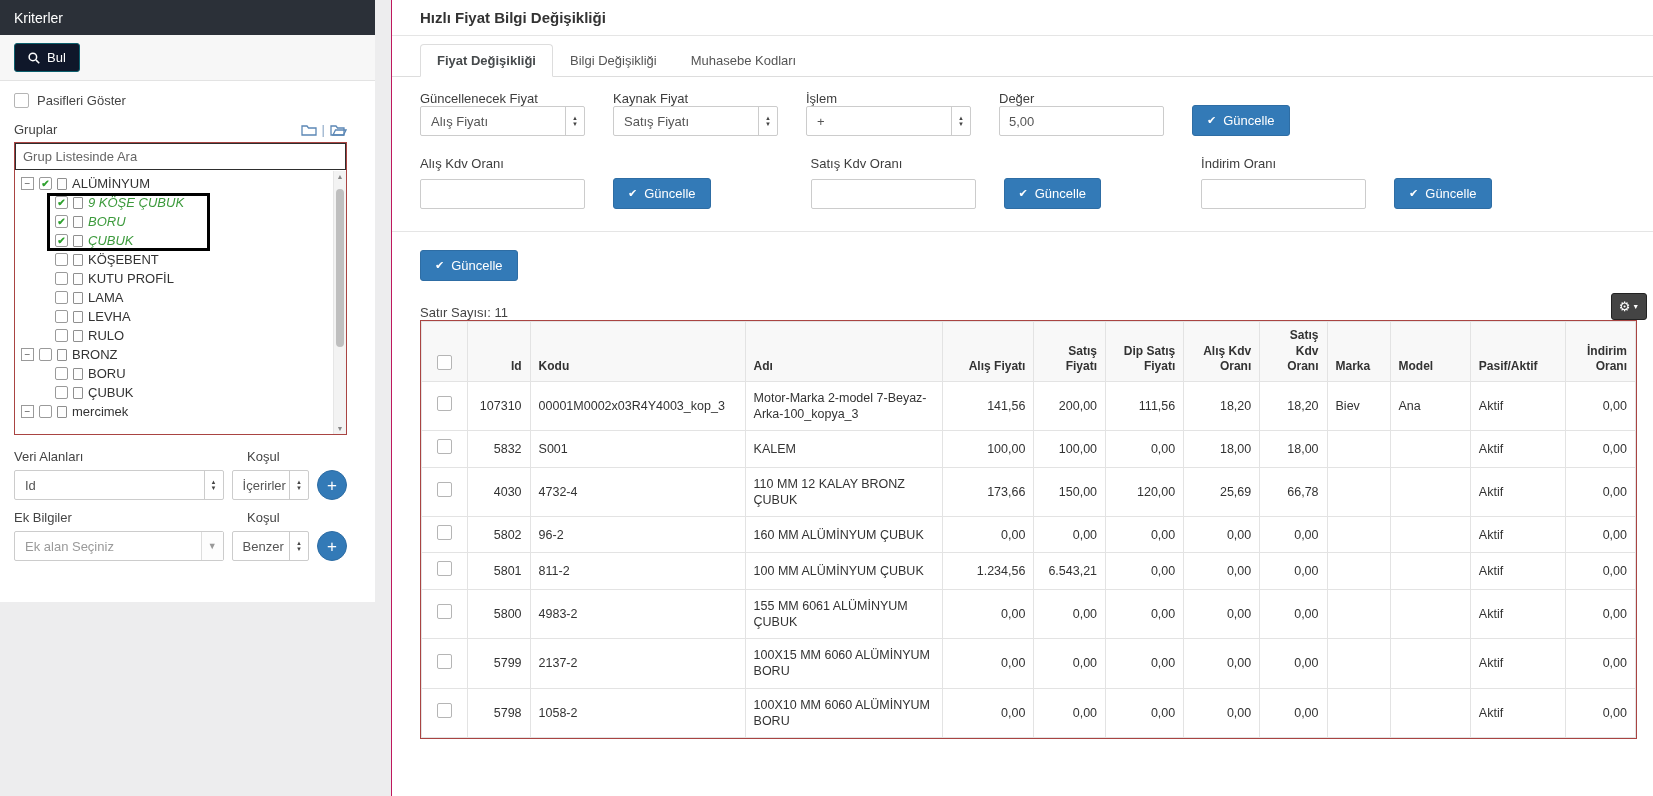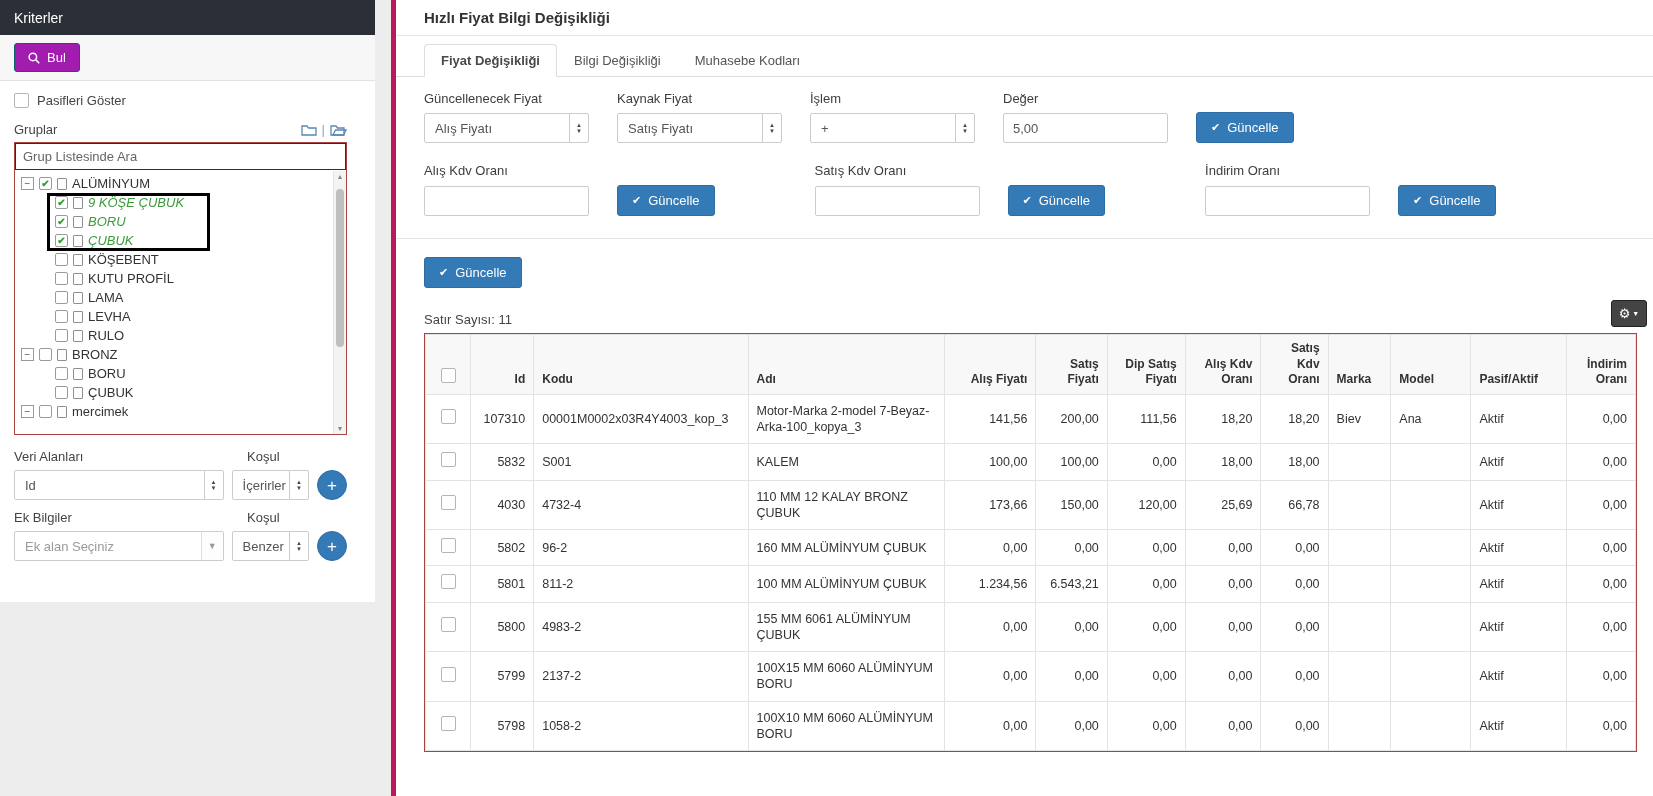--- a/index.html
+++ b/index.html
@@ -3,21 +3,21 @@
 <meta charset="utf-8">
 <style>
   * { margin:0; padding:0; box-sizing:border-box; }
   body { font-family:"Liberation Sans", sans-serif; background:#ededee; overflow:hidden; }
   .page { width:1653px; height:796px; display:flex; background:#ededee; }
 
   
   .sidebar { width:375px; flex:none; background:#fff; height:602px; }
   .sb-header { height:35px; background:#2b3038; color:#fff; display:flex; align-items:center; padding-left:14px; font-size:14px; }
   .sb-toolbar { background:#f7f7f7; border-bottom:1px solid #e3e3e3; padding:8px 14px; }
-  .btn-find { display:inline-flex; align-items:center; gap:7px; background:#a21caf; border:1px solid #0b5f6d; color:#fff; font-size:13px; padding:6px 13px; border-radius:3px; cursor:pointer; font-family:inherit; }
+  .btn-find { display:inline-flex; align-items:center; gap:7px; background:#0f172a; border:1px solid #0b5f6d; color:#fff; font-size:13px; padding:6px 13px; border-radius:3px; cursor:pointer; font-family:inherit; }
   .sb-body { padding:12px 28px 0 14px; }
   .chk-row { display:flex; align-items:center; gap:8px; font-size:13px; color:#444; margin-bottom:14px; cursor:pointer; }
   .cbox { width:15px; height:15px; border:1px solid #b5b5b5; background:#fff; border-radius:2px; display:inline-block; flex:none; }
   .groups-head { display:flex; justify-content:space-between; align-items:center; font-size:13px; color:#444; margin-bottom:5px; }
   .folder-icons { display:flex; align-items:center; gap:5px; color:#9ab0c4; }
   .tree-box { position:relative; border:1px solid #a94442; height:293px; overflow:hidden; background:#fff; }
   .tree-search { width:100%; height:27px; border:none; border-bottom:1px solid #2e2e2e; outline:1px solid #2e2e2e; outline-offset:-1px; padding:0 8px; font-size:13px; font-family:inherit; color:#444; }
   .tree-search::placeholder { color:#666; }
   .tree { padding:4px 4px 0 4px; }
   .tree-row { display:flex; align-items:center; gap:5px; height:19px; padding-left:2px; font-size:13px; cursor:pointer; }
@@ -40,42 +40,42 @@
   .sel .txt { padding-left:10px; white-space:nowrap; overflow:hidden; }
   .sel .stepper { width:19px; align-self:stretch; border-left:1px solid #ccc; display:flex; flex-direction:column; align-items:center; justify-content:center; font-size:6px; line-height:6px; color:#444; flex:none; }
   .sel .chev { width:22px; align-self:stretch; border-left:1px solid #ddd; display:flex; align-items:center; justify-content:center; font-size:9px; color:#999; flex:none; background:#fdfdfd; }
   .sel.w-main { width:225px; }
   .sel.w-small { width:83px; }
   .sel .txt.ph { color:#9a9a9a; }
   .plus-btn { width:30px; height:30px; border-radius:50%; background:#337ab7; border:1px solid #2e6da4; color:#fff; font-size:17px; line-height:1; display:flex; align-items:center; justify-content:center; cursor:pointer; flex:none; font-family:inherit; }
 
   
   .gap { width:16px; flex:none; }
-  .main { flex:1; background:#fff; height:796px; overflow:hidden; border-left:5px solid #be185d; }
+  .main { flex:1; background:#fff; height:796px; overflow:hidden; border-left:1px solid #be185d; }
   .main-header { padding:9px 16px 9px 28px; border-bottom:1px solid #e5e5e5; }
   .main-header h1 { font-size:15px; font-weight:bold; color:#333; }
   .tabs { display:flex; padding:8px 0 0 28px; border-bottom:1px solid #ddd; }
   .tab { padding:8px 16px; font-size:13px; color:#555; cursor:pointer; margin-bottom:-1px; border:1px solid transparent; }
   .tab.active { background:#fff; border-color:#ddd #ddd #fff #ddd; border-radius:4px 4px 0 0; font-weight:bold; color:#464a4c; }
 
   .form-sec { padding:14px 16px 22px 28px; border-bottom:1px solid #e5e5e5; }
   .frow1 { display:flex; align-items:flex-end; }
   .fgroup { width:165px; margin-right:28px; flex:none; }
-  .fgroup label { display:block; font-size:13px; color:#3d3d3d; margin-bottom:7px; }
+  .fgroup label { display:block; font-size:13px; color:#3d3d3d; margin-bottom:0; }
   .fld-input { width:100%; height:30px; border:1px solid #ccc; border-radius:2px; padding:0 9px; font-size:13px; color:#555; font-family:inherit; }
   .btn-blue { display:inline-flex; align-items:center; gap:7px; background:#337ab7; border:1px solid #2e6da4; color:#fff; font-size:13px; padding:0 14px; height:31px; border-radius:3px; cursor:pointer; font-family:inherit; white-space:nowrap; }
   .btn-blue .ck { font-size:11px; }
   .frow2 { display:flex; align-items:flex-end; margin-top:20px; }
   .kgroup { margin-right:100px; }
   .kgroup label { display:block; font-size:13px; color:#3d3d3d; margin-bottom:7px; }
   .kline { display:flex; align-items:center; gap:28px; }
   .kline input { width:165px; }
 
   .bulk-row { padding:18px 16px 0 28px; }
-  .count-row { display:flex; justify-content:space-between; align-items:flex-end; padding:12px 6px 6px 28px; }
+  .count-row { display:flex; justify-content:space-between; align-items:flex-end; padding:12px 6px 0 28px; }
   .count-txt { font-size:13px; color:#444; }
   .gear-btn { width:36px; height:27px; background:#444; border:1px solid #222; border-radius:3px; color:#fff; display:flex; align-items:center; justify-content:center; gap:2px; cursor:pointer; font-family:inherit; }
   .gear-btn .g { font-size:13px; }
   .gear-btn .c { font-size:7px; }
 
   .tbl-wrap { margin:0 16px 0 28px; border:1px solid #a94442; }
   table { width:100%; border-collapse:collapse; table-layout:fixed; }
   th, td { border:1px solid #e3e3e3; }
   th { background:#f8f8f8; font-size:12px; font-weight:bold; color:#333; padding:6px 8px; text-align:left; vertical-align:bottom; line-height:1.3; }
   td { font-size:12.5px; color:#333; padding:8px 8px; vertical-align:middle; line-height:1.3; background:#fff; word-wrap:break-word; }

